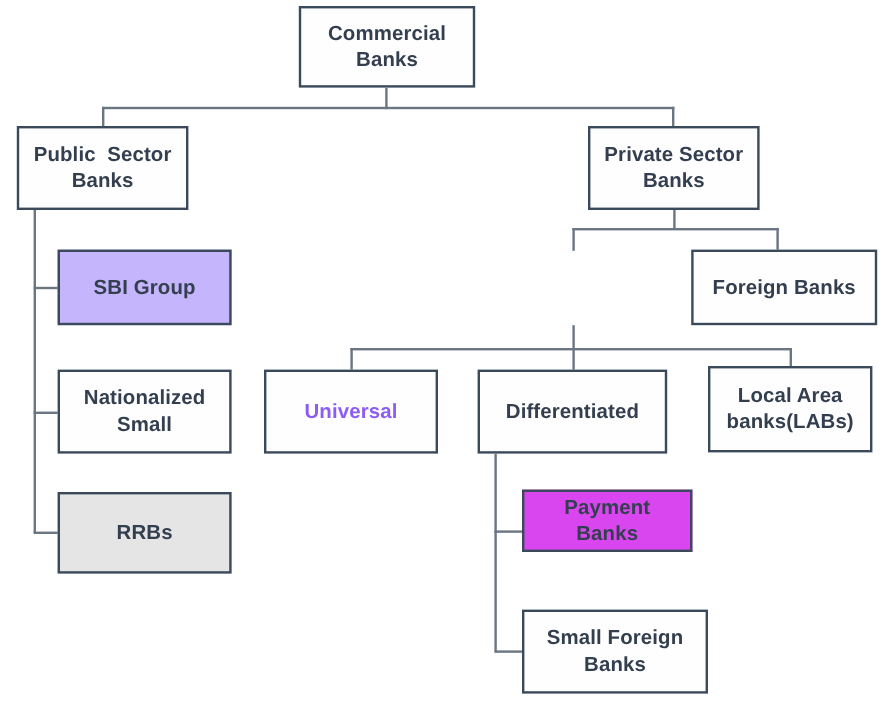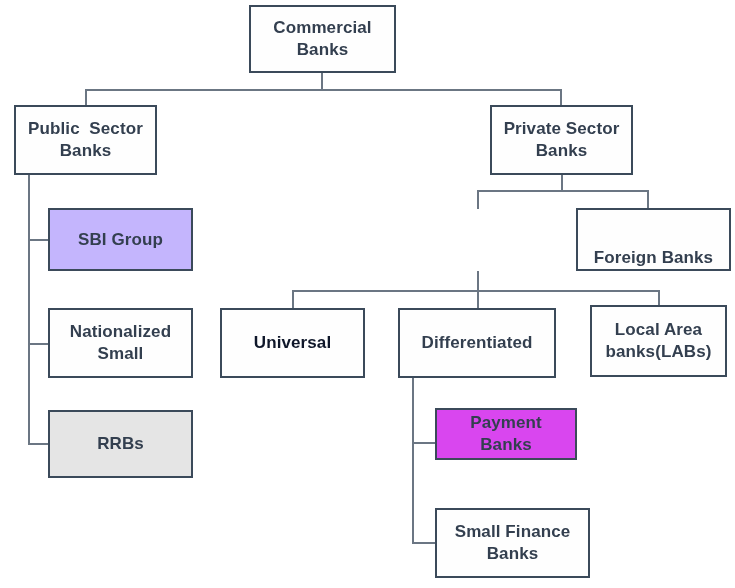--- a/index.html
+++ b/index.html
@@ -85,34 +85,34 @@
     <div class="node-box" style="left: 48px; top: 208px; width: 145px; height: 63px; border-color: rgb(59, 74, 90); background: #c4b5fd;">
       <span class="node-label" style="color: rgb(51, 63, 79);">SBI Group</span>
     </div>
     <div class="node-box" style="left: 48px; top: 308px; width: 145px; height: 70px; border-color: rgb(59, 74, 90); background: rgb(254, 254, 254);">
       <span class="node-label" style="color: rgb(51, 63, 79);">Nationalized
 Small</span>
     </div>
     <div class="node-box" style="left: 48px; top: 410px; width: 145px; height: 68px; border-color: rgb(59, 74, 90); background: #e5e5e5;">
       <span class="node-label" style="color: rgb(51, 63, 79);">RRBs</span>
     </div>
-    <div class="node-box" style="left: 576px; top: 208px; width: 155px; height: 63px; border-color: rgb(59, 74, 90); background: rgb(254, 254, 254); align-items: flex-end;">
+    <div class="node-box" style="left: 576px; top: 208px; width: 155px; height: 63px; border-color: rgb(59, 74, 90); background: rgb(254, 254, 254);">
       <span class="node-label" style="color: rgb(51, 63, 79);">Foreign Banks</span>
     </div>
     <div class="node-box" style="left: 220px; top: 308px; width: 145px; height: 70px; border-color: rgb(59, 74, 90); background: rgb(254, 254, 254);">
-      <span class="node-label" style="color: #0f172a;">Universal</span>
+      <span class="node-label" style="color: #8b5cf6;">Universal</span>
     </div>
     <div class="node-box" style="left: 398px; top: 308px; width: 158px; height: 70px; border-color: rgb(59, 74, 90); background: rgb(254, 254, 254);">
       <span class="node-label" style="color: rgb(51, 63, 79);">Differentiated</span>
     </div>
     <div class="node-box" style="left: 590px; top: 305px; width: 137px; height: 72px; border-color: rgb(59, 74, 90); background: rgb(254, 254, 254);">
       <span class="node-label" style="color: rgb(51, 63, 79);">Local Area
 banks(LABs)</span>
     </div>
     <div class="node-box" style="left: 435px; top: 408px; width: 142px; height: 52px; border-color: rgb(59, 74, 90); background: #d946ef;">
       <span class="node-label" style="color: rgb(51, 63, 79);">Payment
 Banks</span>
     </div>
     <div class="node-box" style="left: 435px; top: 508px; width: 155px; height: 70px; border-color: rgb(59, 74, 90); background: rgb(254, 254, 254);">
-      <span class="node-label" style="color: rgb(51, 63, 79);">Small Finance
+      <span class="node-label" style="color: rgb(51, 63, 79);">Small Foreign
 Banks</span>
     </div>
   </div>
 
 </body></html>

